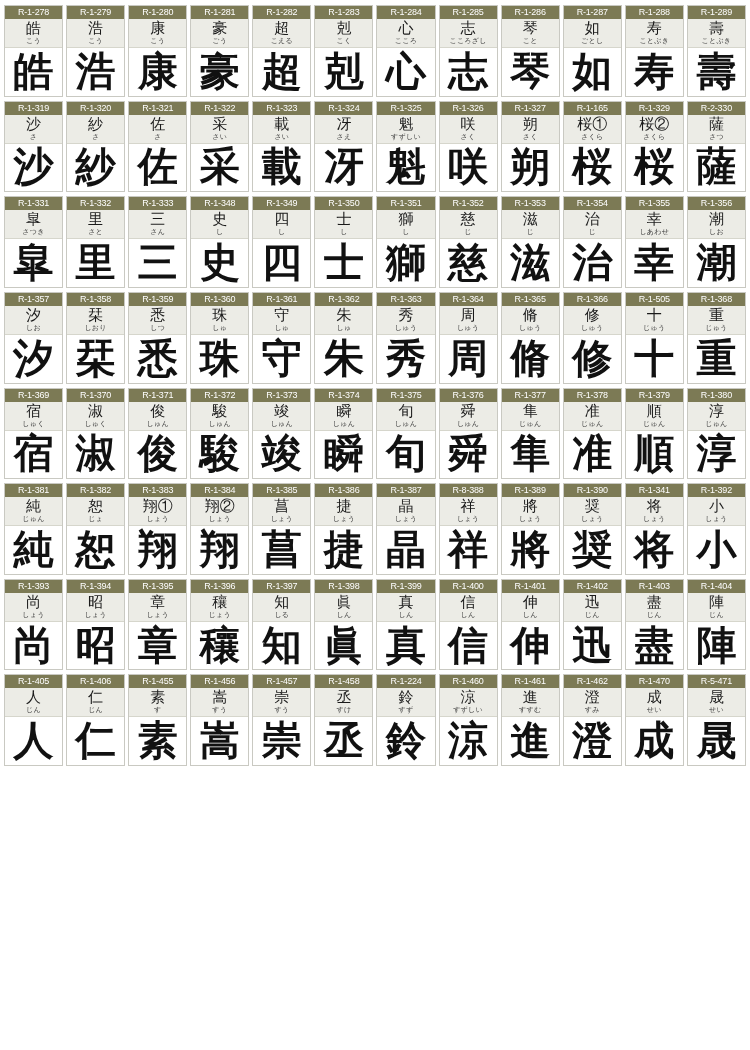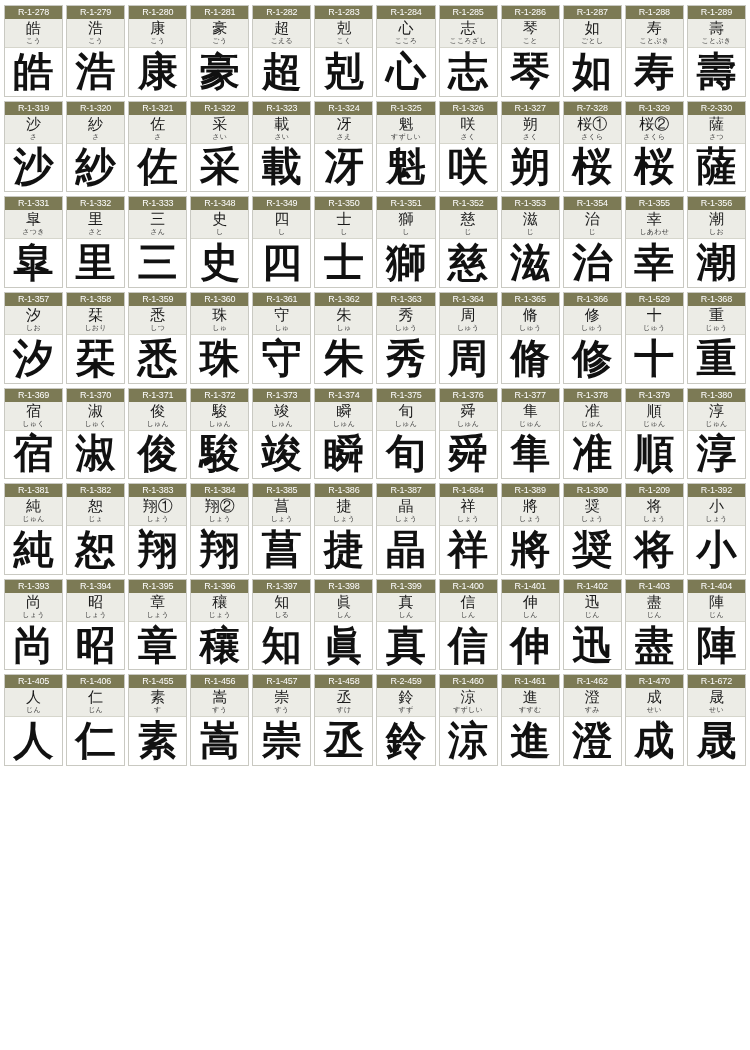--- a/index.html
+++ b/index.html
@@ -251,21 +251,21 @@
       </div>
       <div class="cell">
         <div class="code">R-1-327</div>
         <div class="reading">
           <div class="kanji-small">朔</div>
           <div class="kana">さく</div>
         </div>
         <div class="glyph">朔</div>
       </div>
       <div class="cell">
-        <div class="code">R-7-328</div>
+        <div class="code">R-1-165</div>
         <div class="reading">
           <div class="kanji-small">桜①</div>
           <div class="kana">さくら</div>
         </div>
         <div class="glyph">桜</div>
       </div>
       <div class="cell">
         <div class="code">R-1-329</div>
         <div class="reading">
           <div class="kanji-small">桜②</div>
@@ -455,21 +455,21 @@
       </div>
       <div class="cell">
         <div class="code">R-1-366</div>
         <div class="reading">
           <div class="kanji-small">修</div>
           <div class="kana">しゅう</div>
         </div>
         <div class="glyph">修</div>
       </div>
       <div class="cell">
-        <div class="code">R-1-529</div>
+        <div class="code">R-1-505</div>
         <div class="reading">
           <div class="kanji-small">十</div>
           <div class="kana">じゅう</div>
         </div>
         <div class="glyph">十</div>
       </div>
       <div class="cell">
         <div class="code">R-1-368</div>
         <div class="reading">
           <div class="kanji-small">重</div>
@@ -627,21 +627,21 @@
       </div>
       <div class="cell">
         <div class="code">R-1-387</div>
         <div class="reading">
           <div class="kanji-small">晶</div>
           <div class="kana">しょう</div>
         </div>
         <div class="glyph">晶</div>
       </div>
       <div class="cell">
-        <div class="code">R-1-684</div>
+        <div class="code">R-8-388</div>
         <div class="reading">
           <div class="kanji-small">祥</div>
           <div class="kana">しょう</div>
         </div>
         <div class="glyph">祥</div>
       </div>
       <div class="cell">
         <div class="code">R-1-389</div>
         <div class="reading">
           <div class="kanji-small">將</div>
@@ -651,21 +651,21 @@
       </div>
       <div class="cell">
         <div class="code">R-1-390</div>
         <div class="reading">
           <div class="kanji-small">奨</div>
           <div class="kana">しょう</div>
         </div>
         <div class="glyph">奨</div>
       </div>
       <div class="cell">
-        <div class="code">R-1-209</div>
+        <div class="code">R-1-341</div>
         <div class="reading">
           <div class="kanji-small">将</div>
           <div class="kana">しょう</div>
         </div>
         <div class="glyph">将</div>
       </div>
       <div class="cell">
         <div class="code">R-1-392</div>
         <div class="reading">
           <div class="kanji-small">小</div>
@@ -815,21 +815,21 @@
       </div>
       <div class="cell">
         <div class="code">R-1-458</div>
         <div class="reading">
           <div class="kanji-small">丞</div>
           <div class="kana">すけ</div>
         </div>
         <div class="glyph">丞</div>
       </div>
       <div class="cell">
-        <div class="code">R-2-459</div>
+        <div class="code">R-1-224</div>
         <div class="reading">
           <div class="kanji-small">鈴</div>
           <div class="kana">すず</div>
         </div>
         <div class="glyph">鈴</div>
       </div>
       <div class="cell">
         <div class="code">R-1-460</div>
         <div class="reading">
           <div class="kanji-small">涼</div>
@@ -855,21 +855,21 @@
       </div>
       <div class="cell">
         <div class="code">R-1-470</div>
         <div class="reading">
           <div class="kanji-small">成</div>
           <div class="kana">せい</div>
         </div>
         <div class="glyph">成</div>
       </div>
       <div class="cell">
-        <div class="code">R-1-672</div>
+        <div class="code">R-5-471</div>
         <div class="reading">
           <div class="kanji-small">晟</div>
           <div class="kana">せい</div>
         </div>
         <div class="glyph">晟</div>
       </div>
     </div>
   </div>
 
 </body></html>

